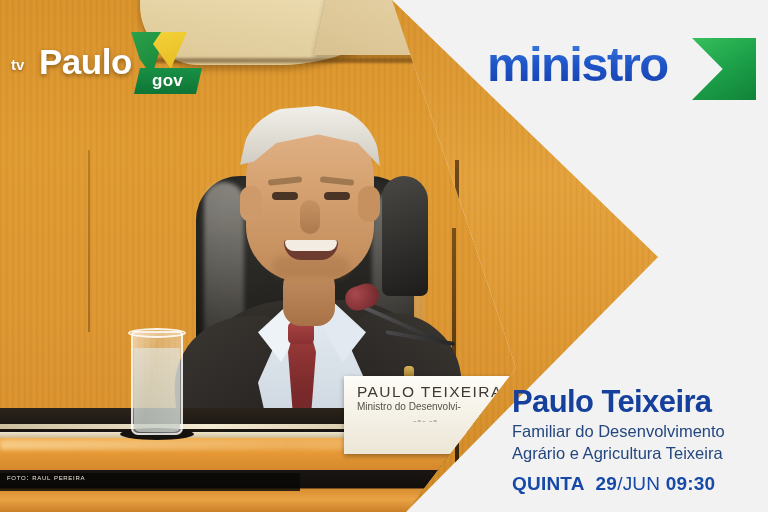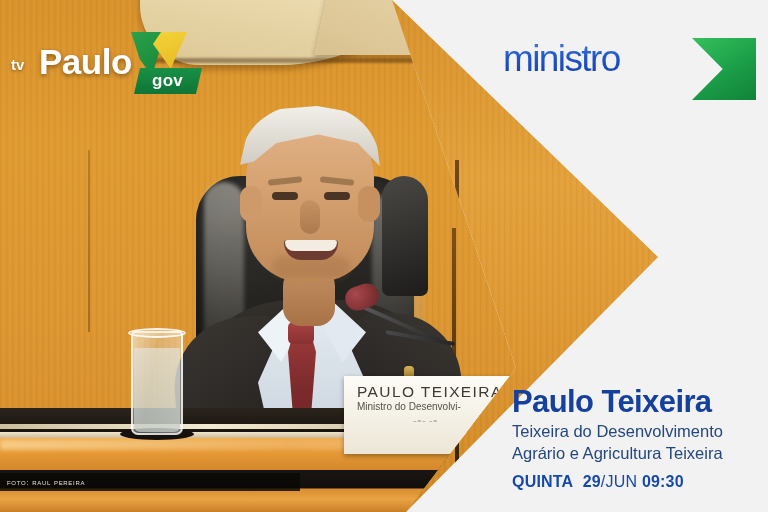--- a/index.html
+++ b/index.html
@@ -147,21 +147,21 @@
     padding:7px 0 0 13px;
   }
   .plate .pn{font-size:15.5px;letter-spacing:1.4px;color:#3d3a34;line-height:1.1;white-space:nowrap;}
   .plate .ps{font-size:10px;color:#55504a;line-height:1.35;white-space:nowrap;}
   .plate .pg{font-size:6px;color:#8a857c;letter-spacing:1px;margin-top:4px;text-align:center;padding-right:40px;}
   .plateStand{position:absolute;left:404px;top:366px;width:10px;height:14px;background:linear-gradient(180deg,#d8b35a,#8f6f24);border-radius:4px 4px 0 0;}
 
   
   .credit{
     position:absolute;left:0;top:473px;height:18px;width:300px;
-    display:flex;align-items:center;padding-left:7px;
+    display:flex;padding-left:7px;
     background:rgba(10,8,6,.82);
   }
   .credit span{
     color:#e9e4da;font-size:8px;letter-spacing:.7px;
     font-variant:small-caps;text-transform:lowercase;
   }
   
   .wedgeTri{
     position:absolute;left:0;top:0;width:768px;height:512px;
     clip-path:polygon(392px 0, 658px 257px, 406px 512px, 516px 368px, 392px 0);
@@ -203,38 +203,38 @@
 
   
   .bdm{position:absolute;left:487px;top:12px;width:272px;height:92px;}
   .bdm .bom{
     font-size:32px;font-weight:700;letter-spacing:-.8px;line-height:1;
     background:linear-gradient(180deg,#35b24a 0%,#1e8f3b 55%,#16762f 100%);
     -webkit-background-clip:text;background-clip:text;color:transparent;
     display:inline-block;
   }
   .bdm .min{
-    position:absolute;left:16px;top:28px;font-size:37px;font-weight:400;letter-spacing:-1.6px;line-height:1;
+    position:absolute;left:0;top:28px;font-size:49px;font-weight:700;letter-spacing:-1.6px;line-height:1;
     background:linear-gradient(180deg,#3f7fe0 0%,#1f55c8 48%,#163fae 100%);
     -webkit-background-clip:text;background-clip:text;color:transparent;
   }
   .arrowmark{
     position:absolute;left:205px;top:26px;width:64px;height:62px;
     background:linear-gradient(150deg,#37c05c 0%,#1da24a 48%,#118238 100%);
     clip-path:polygon(0 0, 100% 0, 100% 100%, 0 100%, 48% 50%);
   }
 
   
   .info{position:absolute;left:512px;top:386px;width:252px;}
   .info .name{
     font-size:31px;font-weight:700;color:#15409c;letter-spacing:-.6px;line-height:1.05;
     white-space:nowrap;
   }
   .info .role{font-size:16.5px;color:#24477f;line-height:1.22;margin-top:2px;white-space:nowrap;}
-  .info .when{margin-top:10px;font-size:16px;color:#1649a8;letter-spacing:.2px;white-space:nowrap;}
+  .info .when{margin-top:10px;font-size:19px;color:#1649a8;letter-spacing:.2px;white-space:nowrap;}
   .info .when b{font-weight:700;}
   .info .when i{font-style:normal;font-weight:400;}
 </style>
 </head>
 <body>
 
 <div class="stage">
 
   <div class="photo">
     <div class="wall"></div>
@@ -317,21 +317,21 @@
     </div>
   </div>
 
   <div class="bdm">
     <div class="min">ministro</div>
     <div class="arrowmark"></div>
   </div>
 
   <div class="info">
     <div class="name">Paulo Teixeira</div>
-    <div class="role">Teixeira do Desenvolvimento</div>
+    <div class="role">Familiar do Desenvolvimento</div>
     <div class="role">Agrário e Agricultura Teixeira</div>
     <div class="when">
       <b>QUINTA</b>&nbsp;
       <b>29</b><i>/</i><i>JUN</i>&nbsp;<b>09:30</b>
     </div>
   </div>
 
 </div>
 
 </body></html>

